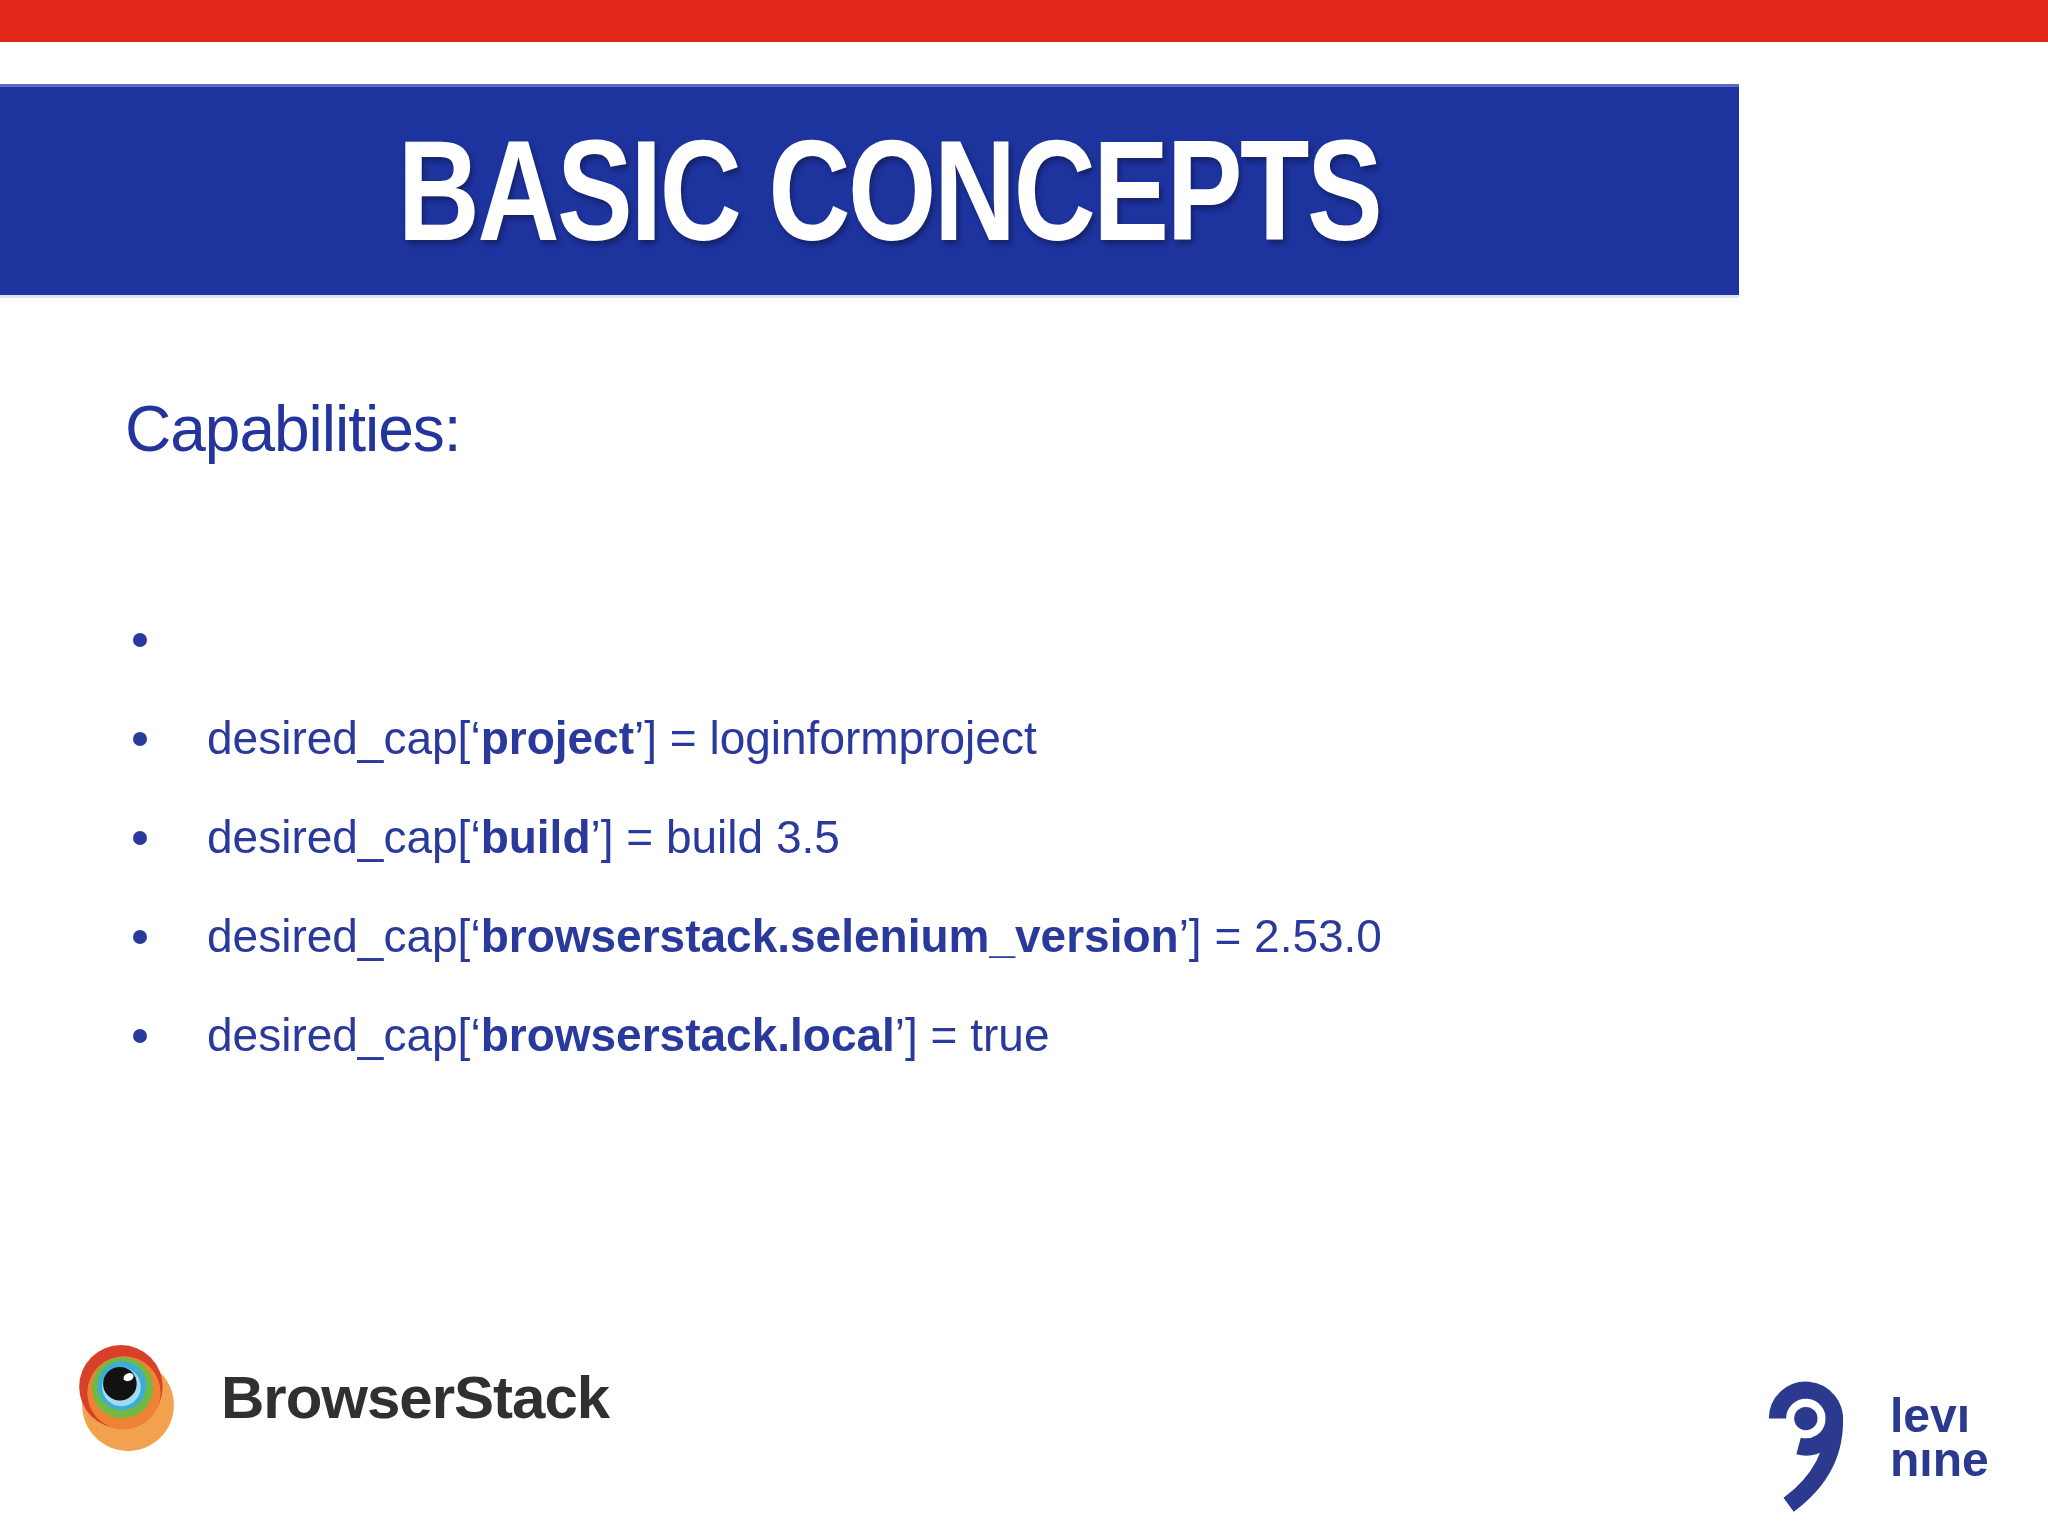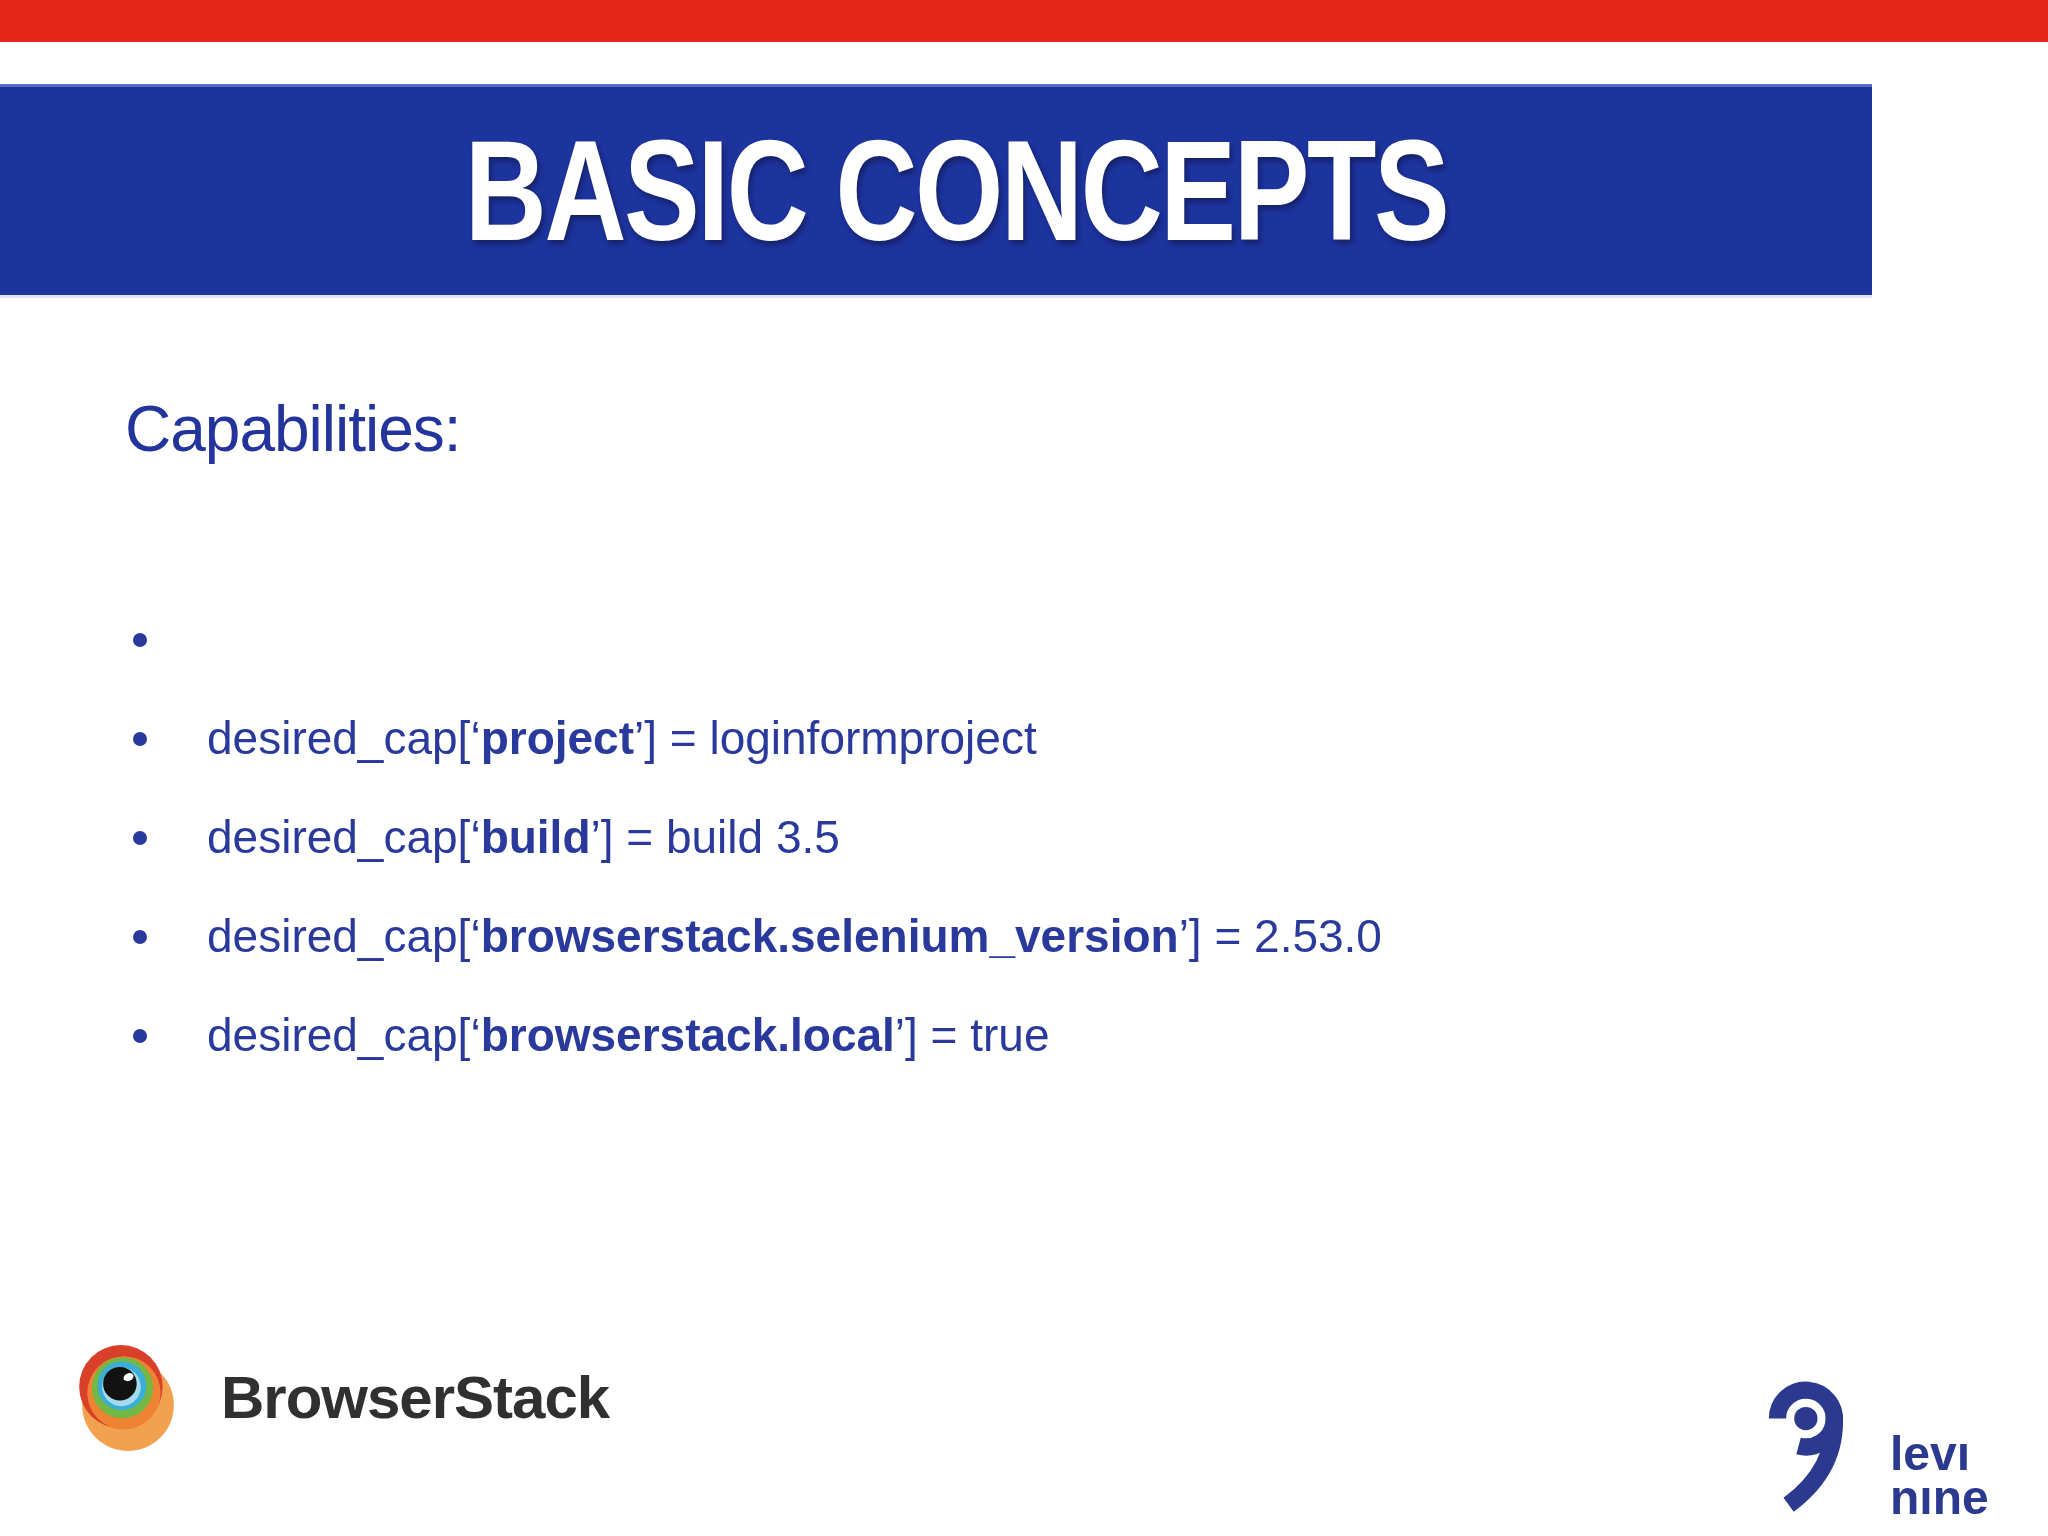--- a/index.html
+++ b/index.html
@@ -6,21 +6,21 @@
   body{
     width:2048px;height:1536px;position:relative;background:#ffffff;overflow:hidden;
     font-family:"Liberation Sans", sans-serif;
   }
   
   .topbar{
     position:absolute;left:0;top:0;width:2048px;height:42px;background:#e22718;
   }
   
   .banner{
-    position:absolute;left:0;top:84px;width:1872px;height:214px;
+    position:absolute;left:0;top:84px;width:1739px;height:214px;
     background:#1d339e;border-top:3px solid #5a6cc0;border-bottom:3px solid #dfe4f0;
     display:flex;align-items:center;justify-content:center;box-sizing:border-box;
   }
   .banner-title{
     color:#ffffff;font-size:142px;font-weight:600;letter-spacing:-3px;white-space:nowrap;
     transform:scaleX(0.80);transform-origin:center;margin-left:40px;
     text-shadow:3px 4px 6px rgba(10,15,40,.45);
   }
   .heading{
     position:absolute;left:125px;top:392px;
@@ -42,21 +42,21 @@
   
   .bs-logo{
     position:absolute;left:75px;top:1340px;display:flex;align-items:center;height:115px;
   }
   .bs-logo svg{display:block;}
   .bs-word{
     margin-left:44px;color:#303030;font-size:60px;font-weight:700;letter-spacing:-1px;
   }
   
   .levi{
-    position:absolute;left:1760px;top:1378px;display:flex;align-items:flex-end;
+    position:absolute;left:1760px;top:1378px;display:flex;align-items:flex-start;
   }
   .levi svg{display:block;}
   .levi-text{
     margin-left:18px;margin-top:16px;color:#2b3a8f;font-size:48px;font-weight:700;
     line-height:44px;letter-spacing:0px;
   }
 </style>
 </head>
 <body>
 

